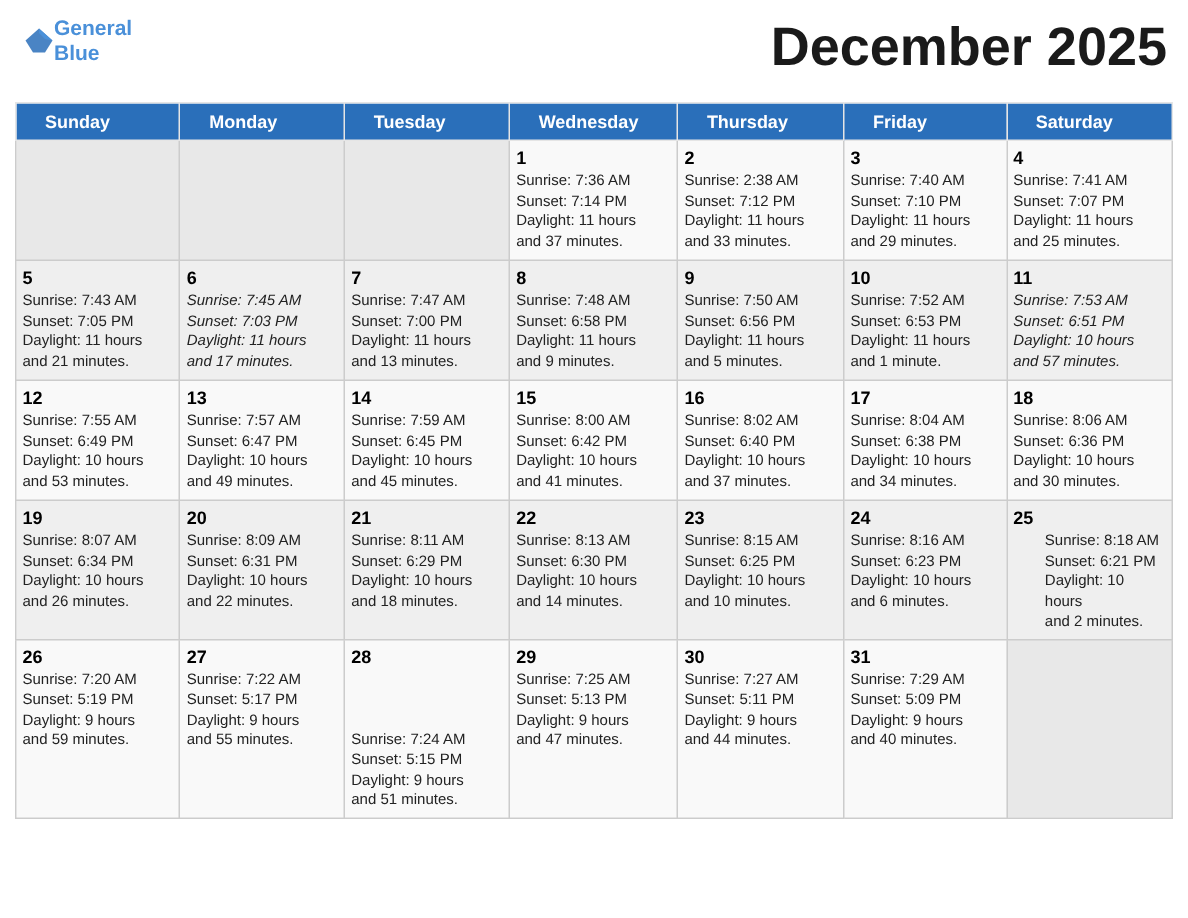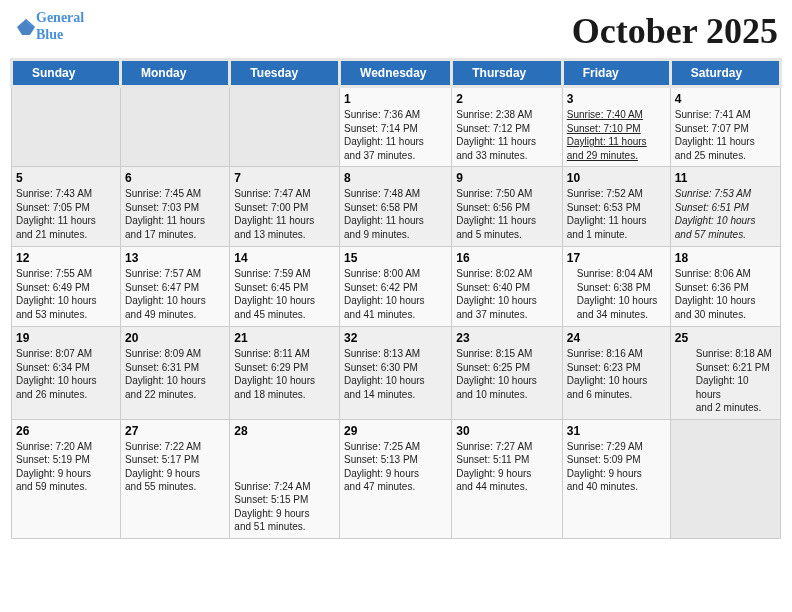--- a/index.html
+++ b/index.html
@@ -7,23 +7,22 @@
       font-family: Arial, sans-serif;
       background: #fff;
       width: 792px;
       min-height: 612px;
       padding: 10px;
     }
     .header {
       display: flex;
       justify-content: space-between;
       align-items: flex-start;
-      margin-bottom: 6px;
+      margin-bottom: 16px;
       padding: 0 4px;
-      font-family: Liberation Serif, serif;
     }
     .logo {
       display: flex;
       align-items: center;
       gap: 0;
     }
     .logo-text {
       font-size: 14px;
       font-weight: bold;
       color: #1a3a5c;
@@ -56,21 +55,21 @@
     }
     .calendar thead tr {
       background: #2a6fba;
     }
     .calendar thead th {
       color: #fff;
       font-weight: bold;
       font-size: 12px;
       padding: 5px 19px;
       text-align: left;
-      border: 3px solid #e5e5e5;
+      border: 1px solid #e5e5e5;
     }
     .calendar tbody td {
       border: 1px solid #ccc;
       vertical-align: top;
       padding: 4px 4px 4px 4px;
       height: 80px;
       width: 113px;
       background: #fff;
     }
     .calendar tbody tr:nth-child(odd) td {
@@ -104,21 +103,21 @@
       <path d="M20 2 L38 18 L28 16 L20 8 Z" fill="#4a90d9"></path>
     </svg>
     <div>
       <div class="logo-text">
         <span>General</span><br>
         <span style="color:#4a90d9">Blue</span>
       </div>
     </div>
   </div>
   <div class="title-area">
-    <div class="month-title">October 2025</div>
+    <div class="month-title">December 2025</div>
   </div>
 </div>
 
 <table class="calendar">
   <thead>
     <tr>
     <th>Sunday</th>
         <th>Monday</th>
         <th>Tuesday</th>
         <th>Wednesday</th>
@@ -141,21 +140,21 @@
         </td>
         <td>
           <span class="day-num">2</span>
           <div class="day-info" style="white-space: pre-line;">Sunrise: 2:38 AM
 Sunset: 7:12 PM
 Daylight: 11 hours
 and 33 minutes.</div>
         </td>
         <td>
           <span class="day-num">3</span>
-          <div class="day-info" style="white-space: pre-line; text-decoration: underline;">Sunrise: 7:40 AM
+          <div class="day-info" style="white-space: pre-line;">Sunrise: 7:40 AM
 Sunset: 7:10 PM
 Daylight: 11 hours
 and 29 minutes.</div>
         </td>
         <td>
           <span class="day-num">4</span>
           <div class="day-info" style="white-space: pre-line;">Sunrise: 7:41 AM
 Sunset: 7:07 PM
 Daylight: 11 hours
 and 25 minutes.</div>
@@ -164,21 +163,21 @@
       <tr>
         <td>
           <span class="day-num">5</span>
           <div class="day-info" style="white-space: pre-line;">Sunrise: 7:43 AM
 Sunset: 7:05 PM
 Daylight: 11 hours
 and 21 minutes.</div>
         </td>
         <td>
           <span class="day-num">6</span>
-          <div class="day-info" style="white-space: pre-line;">Sunrise: 7:45 AM
+          <div class="day-info" style="white-space: pre-line; font-style: italic;">Sunrise: 7:45 AM
 Sunset: 7:03 PM
 Daylight: 11 hours
 and 17 minutes.</div>
         </td>
         <td>
           <span class="day-num">7</span>
           <div class="day-info" style="white-space: pre-line;">Sunrise: 7:47 AM
 Sunset: 7:00 PM
 Daylight: 11 hours
 and 13 minutes.</div>
@@ -243,21 +242,21 @@
         </td>
         <td>
           <span class="day-num">16</span>
           <div class="day-info" style="white-space: pre-line;">Sunrise: 8:02 AM
 Sunset: 6:40 PM
 Daylight: 10 hours
 and 37 minutes.</div>
         </td>
         <td>
           <span class="day-num">17</span>
-          <div class="day-info" style="white-space: pre-line; margin-left: 10px;">Sunrise: 8:04 AM
+          <div class="day-info" style="white-space: pre-line;">Sunrise: 8:04 AM
 Sunset: 6:38 PM
 Daylight: 10 hours
 and 34 minutes.</div>
         </td>
         <td>
           <span class="day-num">18</span>
           <div class="day-info" style="white-space: pre-line;">Sunrise: 8:06 AM
 Sunset: 6:36 PM
 Daylight: 10 hours
 and 30 minutes.</div>
@@ -279,21 +278,21 @@
 and 22 minutes.</div>
         </td>
         <td>
           <span class="day-num">21</span>
           <div class="day-info" style="white-space: pre-line;">Sunrise: 8:11 AM
 Sunset: 6:29 PM
 Daylight: 10 hours
 and 18 minutes.</div>
         </td>
         <td>
-          <span class="day-num">32</span>
+          <span class="day-num">22</span>
           <div class="day-info" style="white-space: pre-line;">Sunrise: 8:13 AM
 Sunset: 6:30 PM
 Daylight: 10 hours
 and 14 minutes.</div>
         </td>
         <td>
           <span class="day-num">23</span>
           <div class="day-info" style="white-space: pre-line;">Sunrise: 8:15 AM
 Sunset: 6:25 PM
 Daylight: 10 hours

